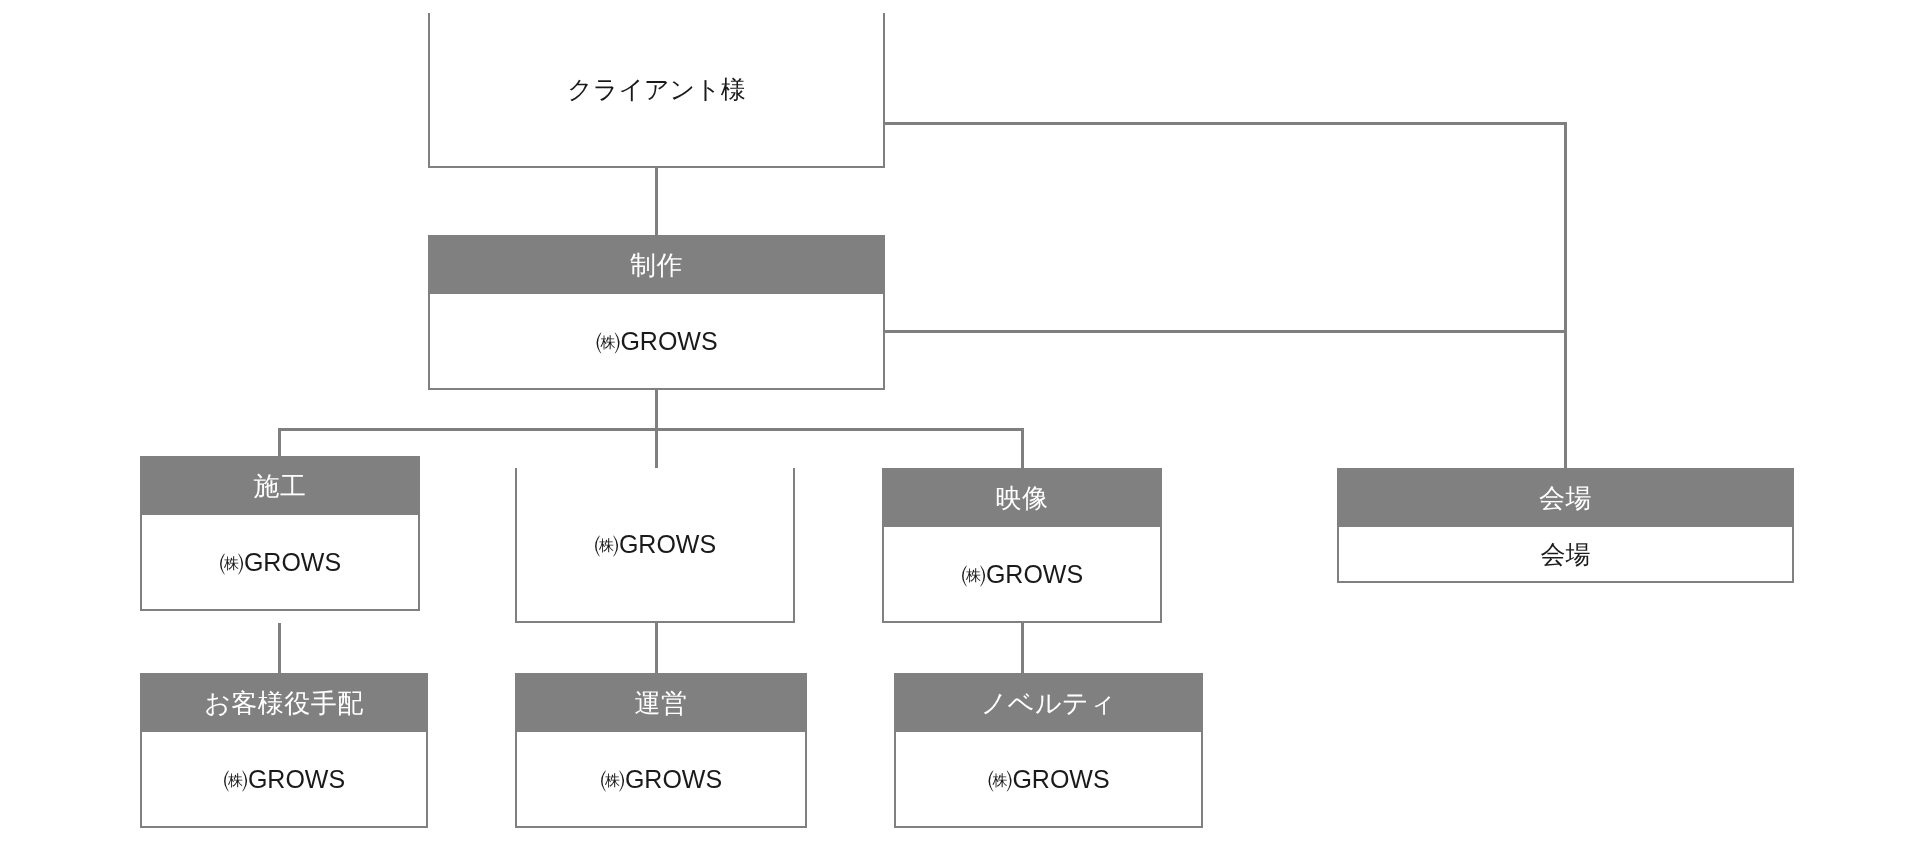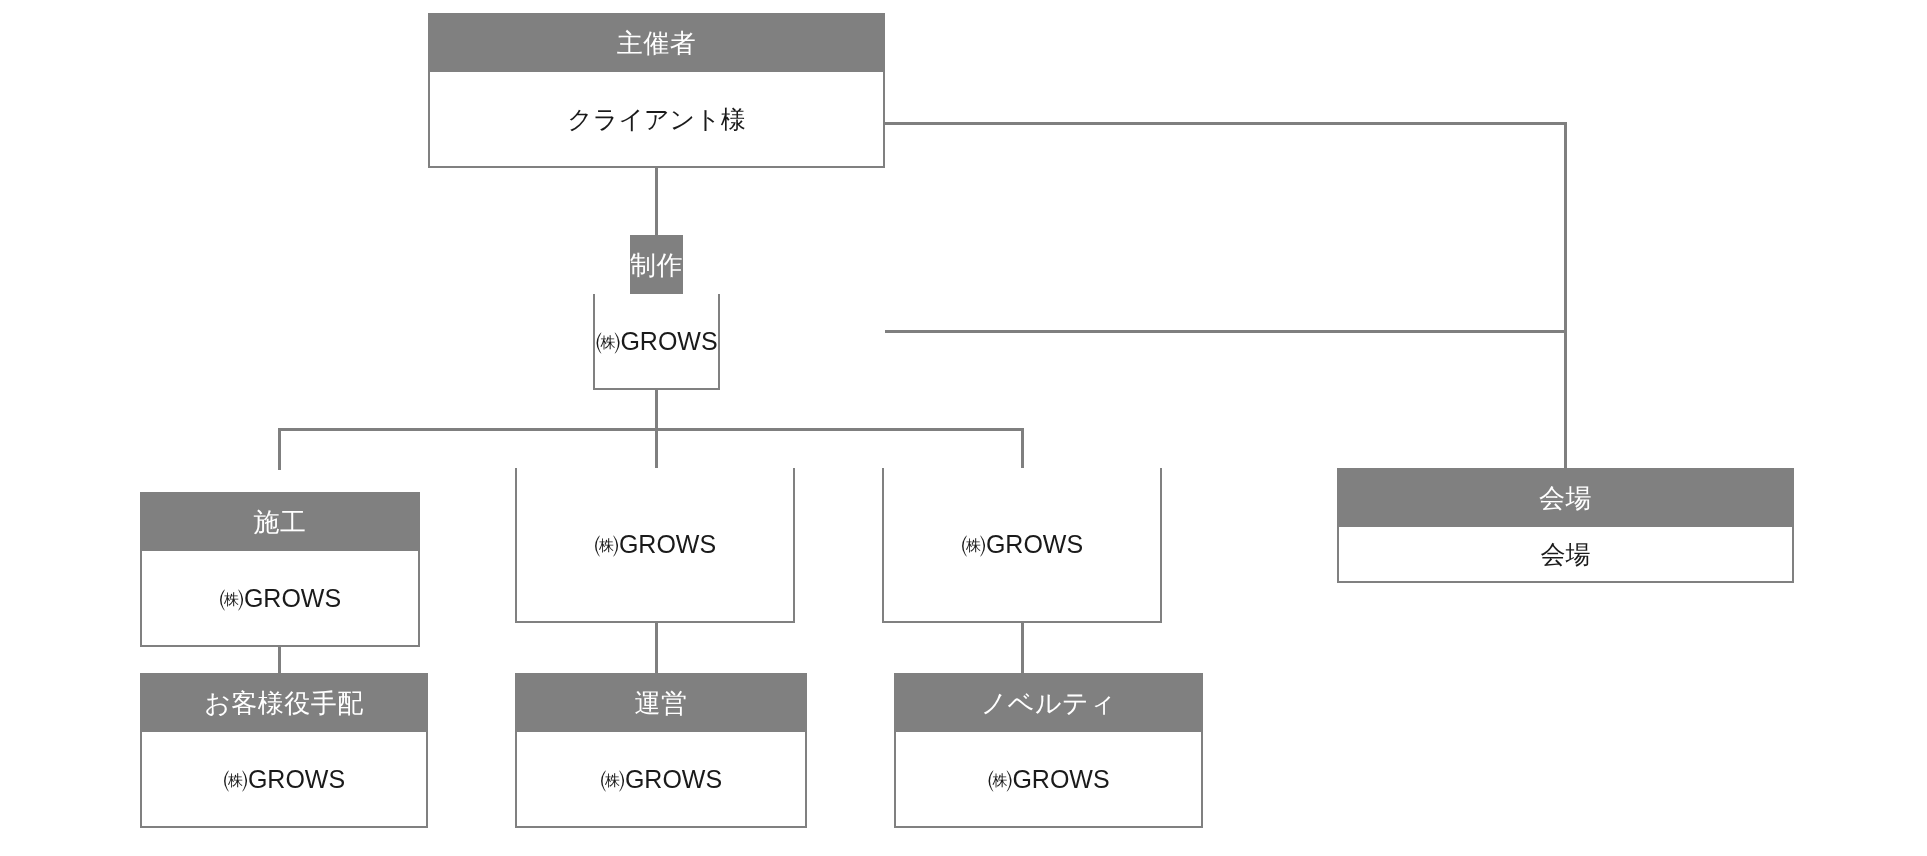--- a/index.html
+++ b/index.html
@@ -83,39 +83,39 @@
 
   <div class="conn conn-v" style="left:278px; top:428px; width:3px; height:42px;"></div>
   <div class="conn conn-v" style="left:655px; top:428px; width:3px; height:42px;"></div>
   <div class="conn conn-v" style="left:1021px; top:428px; width:3px; height:42px;"></div>
 
   <div class="conn conn-v" style="left:278px; top:623px; width:3px; height:52px;"></div>
   <div class="conn conn-v" style="left:655px; top:623px; width:3px; height:52px;"></div>
   <div class="conn conn-v" style="left:1021px; top:623px; width:3px; height:52px;"></div>
 
   <div class="node" style="left:428px; top:13px; width:457px; height:155px;">
-    <div class="node-header">主催者</div>
     <div class="node-body">クライアント様</div>
   </div>
 
-  <div class="node" style="left:428px; top:235px; width:457px; height:155px;align-items:center;">
+  <div class="node" style="left:428px; top:235px; width:457px; height:155px;">
     <div class="node-header">制作</div>
     <div class="node-body">㈱GROWS</div>
   </div>
 
-  <div class="node" style="left:140px; top:492px; width:280px; height:155px;">
+  <div class="node" style="left:140px; top:456px; width:280px; height:155px;">
     <div class="node-header">施工</div>
     <div class="node-body">㈱GROWS</div>
   </div>
 
   <div class="node" style="left:515px; top:468px; width:280px; height:155px;">
     <div class="node-body">㈱GROWS</div>
   </div>
 
   <div class="node" style="left:882px; top:468px; width:280px; height:155px;">
+    <div class="node-header">映像</div>
     <div class="node-body">㈱GROWS</div>
   </div>
 
   <div class="node" style="left:1337px; top:468px; width:457px; height:115px;">
     <div class="node-header">会場</div>
     <div class="node-body">会場</div>
   </div>
 
   <div class="node" style="left:140px; top:673px; width:288px; height:155px;">
     <div class="node-header">お客様役手配</div>

